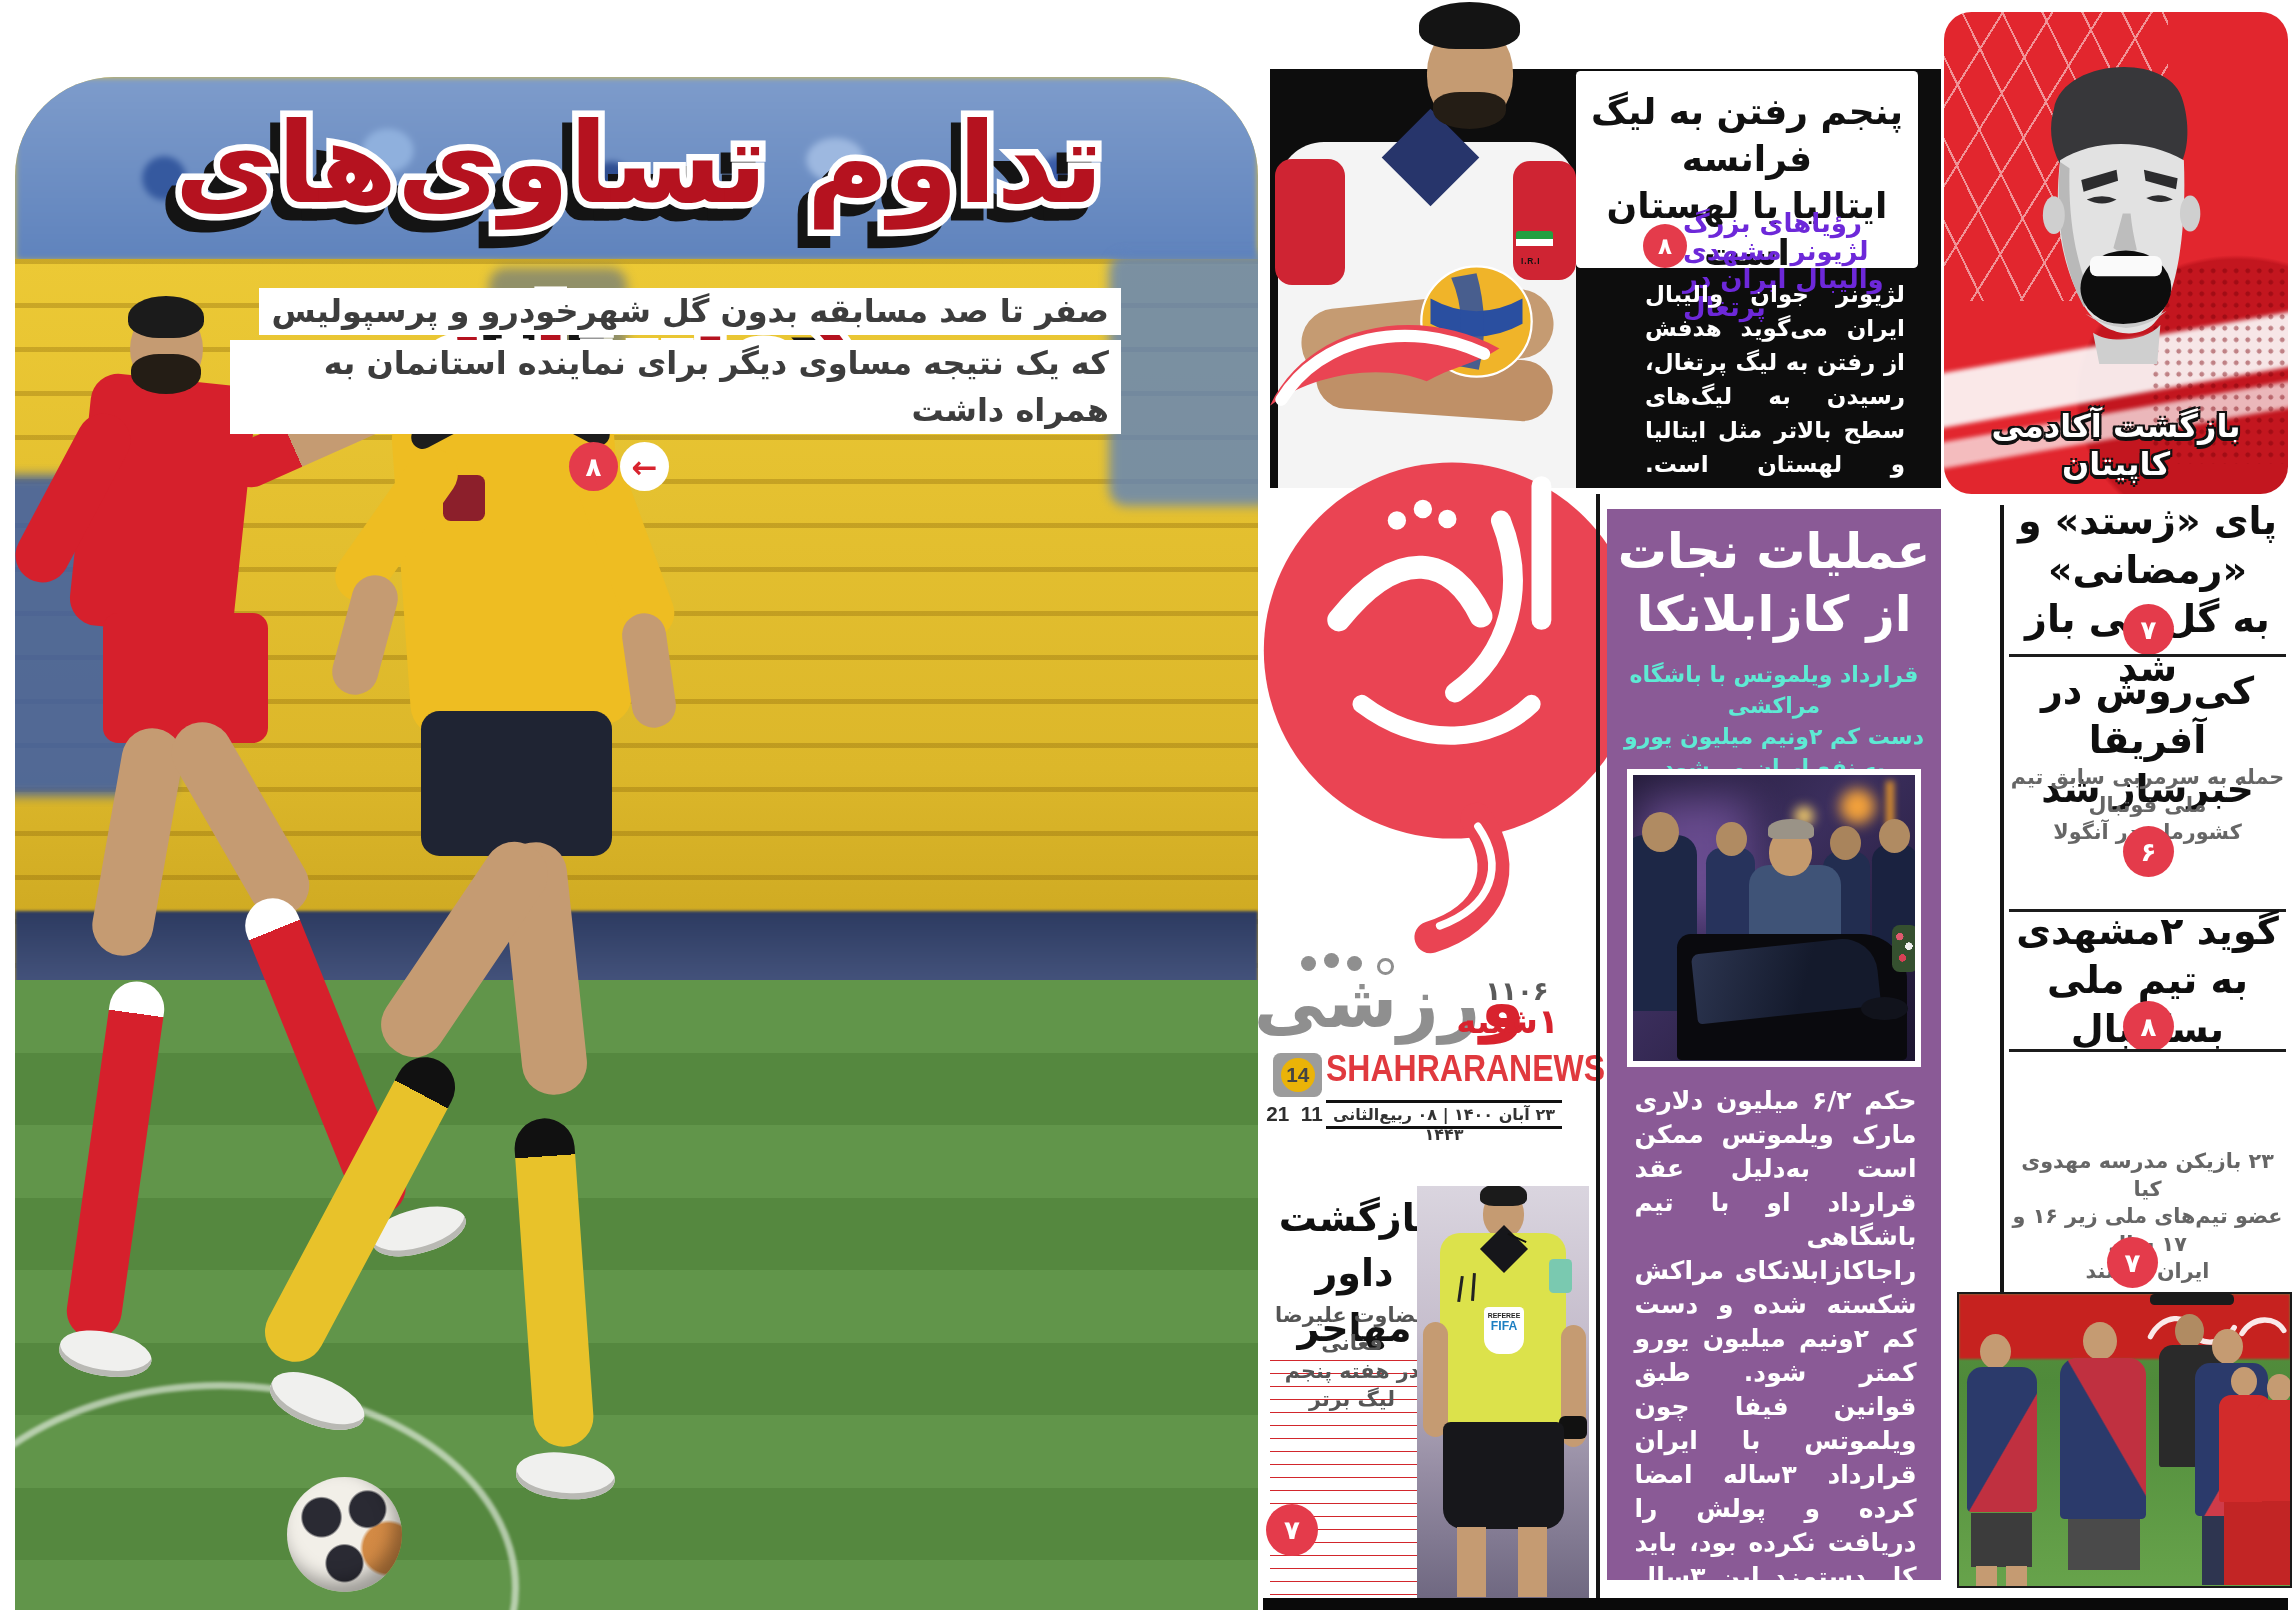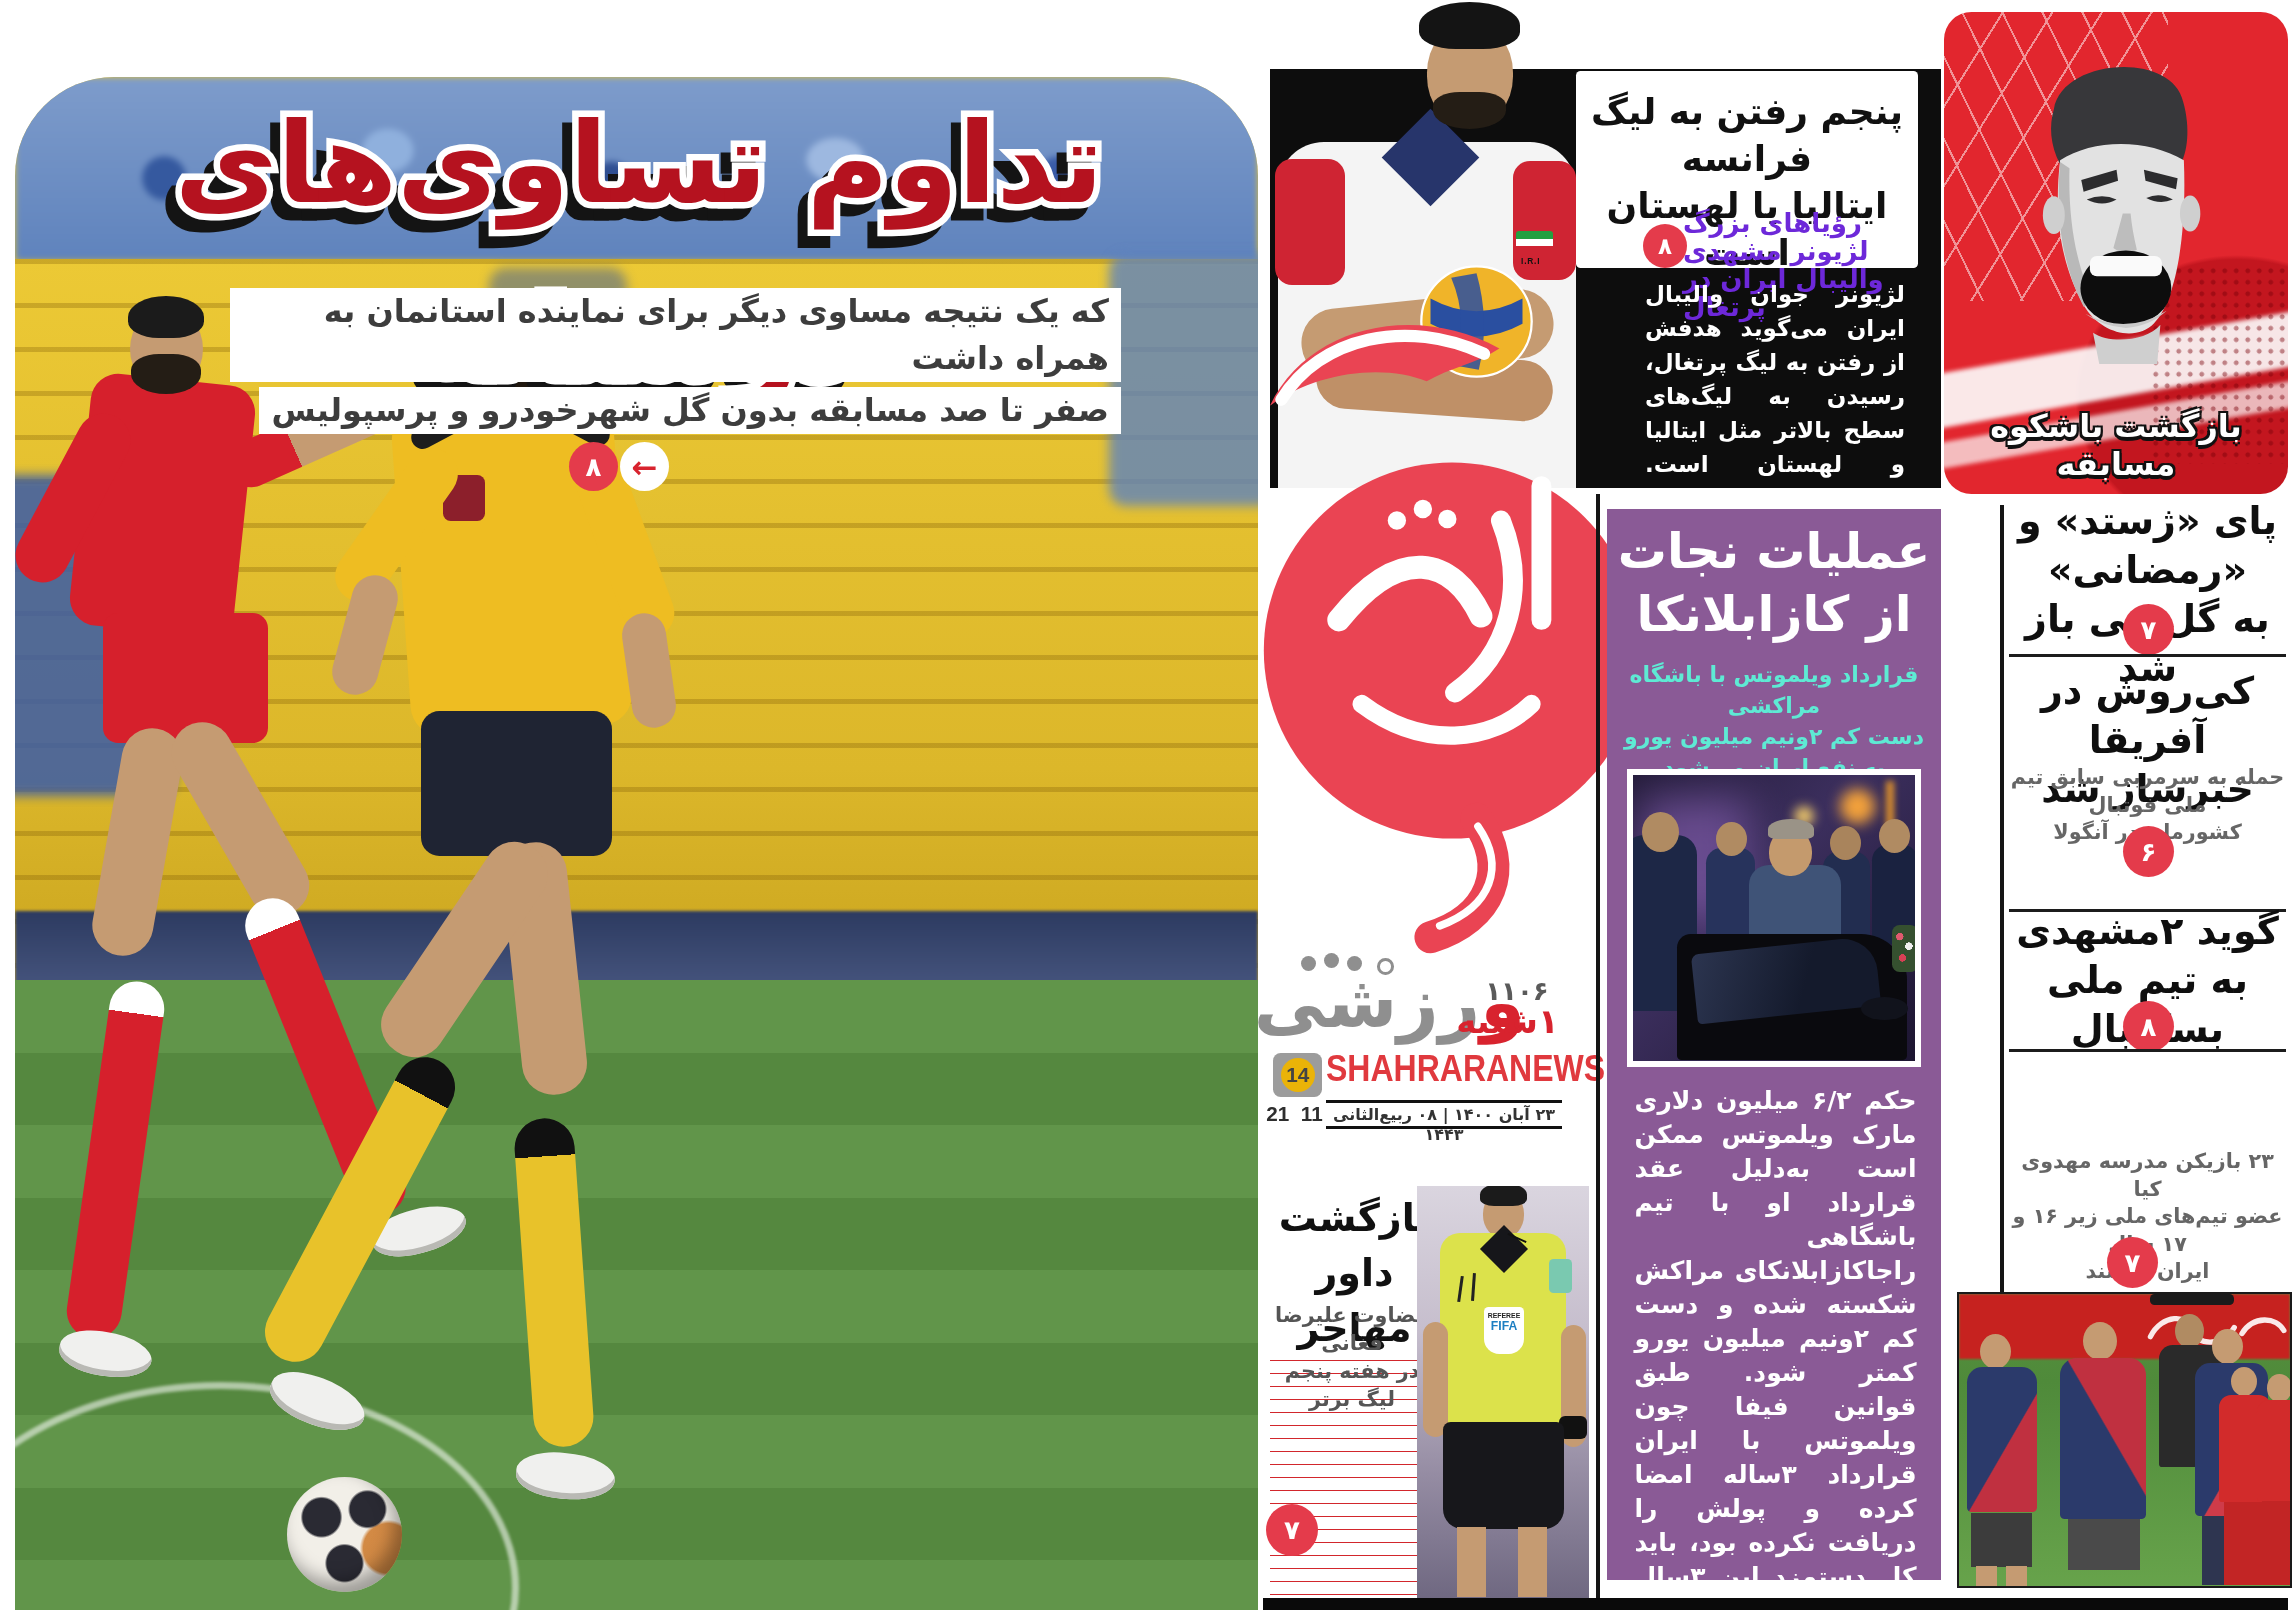--- a/index.html
+++ b/index.html
@@ -198,22 +198,22 @@
       #f2efe8; box-shadow:inset -7.7px -10.7px 17px rgba(0,0,0,.35);"></div>
   </div>
 
   <div class="c hl-wrap">
     <span class="hl-layer hl-shadow">تداوم تساوی‌های دوستانه</span>
     <span class="hl-layer hl-stroke">تداوم تساوی‌های دوستانه</span>
     <span class="hl-layer hl-fill">تداوم تساوی‌های دوستانه</span>
   </div>
 
   <div class="c sub-wrap">
+    <div class="sub-line"><span>صفر تا صد مسابقه بدون گل شهرخودرو و پرسپولیس</span></div>
     <div class="sub-line"><span>که یک نتیجه مساوی دیگر برای نماینده استانمان به همراه داشت</span></div>
-    <div class="sub-line"><span>صفر تا صد مسابقه بدون گل شهرخودرو و پرسپولیس</span></div>
   </div>
   <div class="c pg" style="left:569px;top:442px;width:49px;height:49px;">
       <span>۸</span>
     </div>
   <div class="c pg-arrow" style="left:620px;top:442px;">
       <span>←</span>
     </div>
 
   <div class="c vb-box">
 
@@ -265,21 +265,21 @@
       <path d="M112,210 Q132,202 150,210 Q132,220 112,210 Z" fill="#2c2c2e"></path>
       <path d="M188,208 Q205,200 222,210 Q205,217 188,208 Z" fill="#2c2c2e"></path>
       <path d="M158,228 Q150,258 146,272 Q160,282 176,274 Q170,250 168,228 Z" fill="#bdbdbd"></path>
       <ellipse cx="162" cy="323" rx="58" ry="48" fill="#0d0d0d"></ellipse>
       <rect x="116" y="282" width="92" height="26" rx="9" fill="#fafafa"></rect>
       <path d="M110,356 Q162,384 214,352 Q192,372 162,374 Q132,372 110,356 Z" fill="#c9c9c9"></path>
       <path d="M120,380 L128,420 L202,420 L206,370 C188,392 140,394 120,380 Z" fill="#cfcfcf"></path>
       <ellipse cx="70" cy="230" rx="14" ry="24" fill="#cfcfcf"></ellipse>
       <ellipse cx="244" cy="228" rx="13" ry="23" fill="#cfcfcf"></ellipse>
     </svg>
-    <div class="kane-cap">بازگشت باشکوه مسابقه</div>
+    <div class="kane-cap">بازگشت آکادمی کاپیتان</div>
   </div>
 
   <svg class="c logo-svg" viewBox="0 0 510 940">
     <circle cx="268" cy="470" r="246" fill="#ea4453"></circle>
     <path d="M30,150 C80,45 220,15 330,75 C300,95 265,100 235,118 C180,95 90,105 30,150 Z" fill="#ea4453"></path>
     <path d="M45,142 C95,60 210,35 310,82" stroke="#ffffff" stroke-width="16" fill="none" stroke-linecap="round"></path>
     <path d="M120,430 C200,330 268,348 306,425" stroke="#ffffff" stroke-width="30" fill="none" stroke-linecap="round"></path>
     <path d="M332,300 C366,385 344,475 272,525" stroke="#ffffff" stroke-width="26" fill="none" stroke-linecap="round"></path>
     <path d="M385,255 L385,430" stroke="#ffffff" stroke-width="26" stroke-linecap="round"></path>
     <path d="M150,540 C230,600 320,590 372,540" stroke="#ffffff" stroke-width="24" fill="none" stroke-linecap="round"></path>

